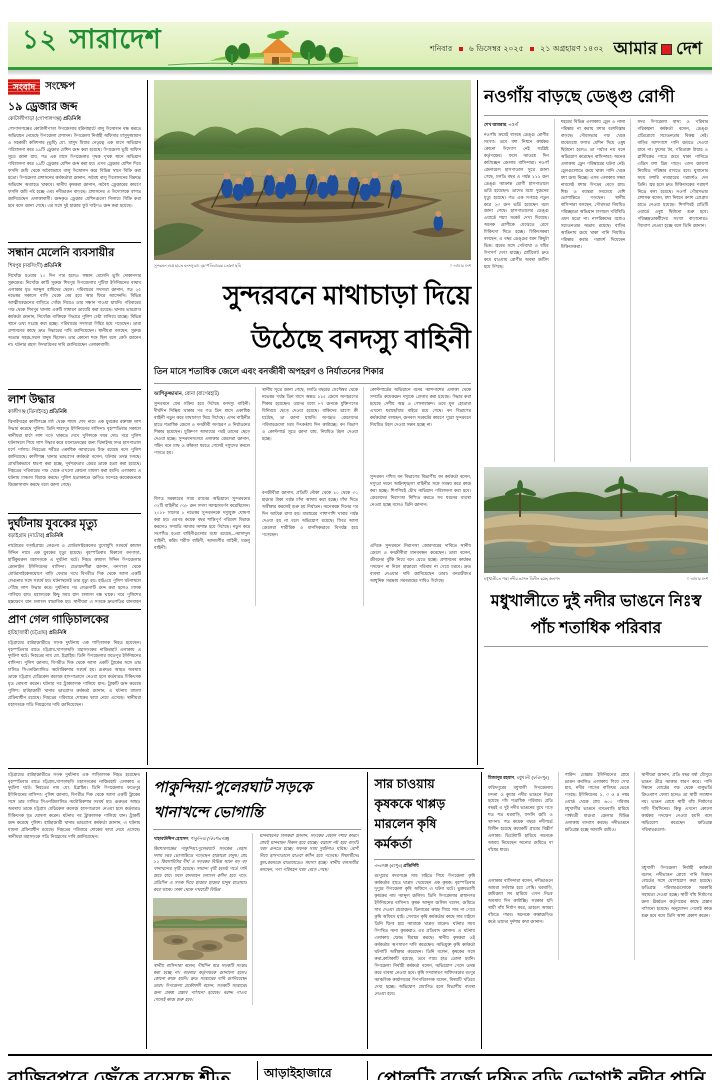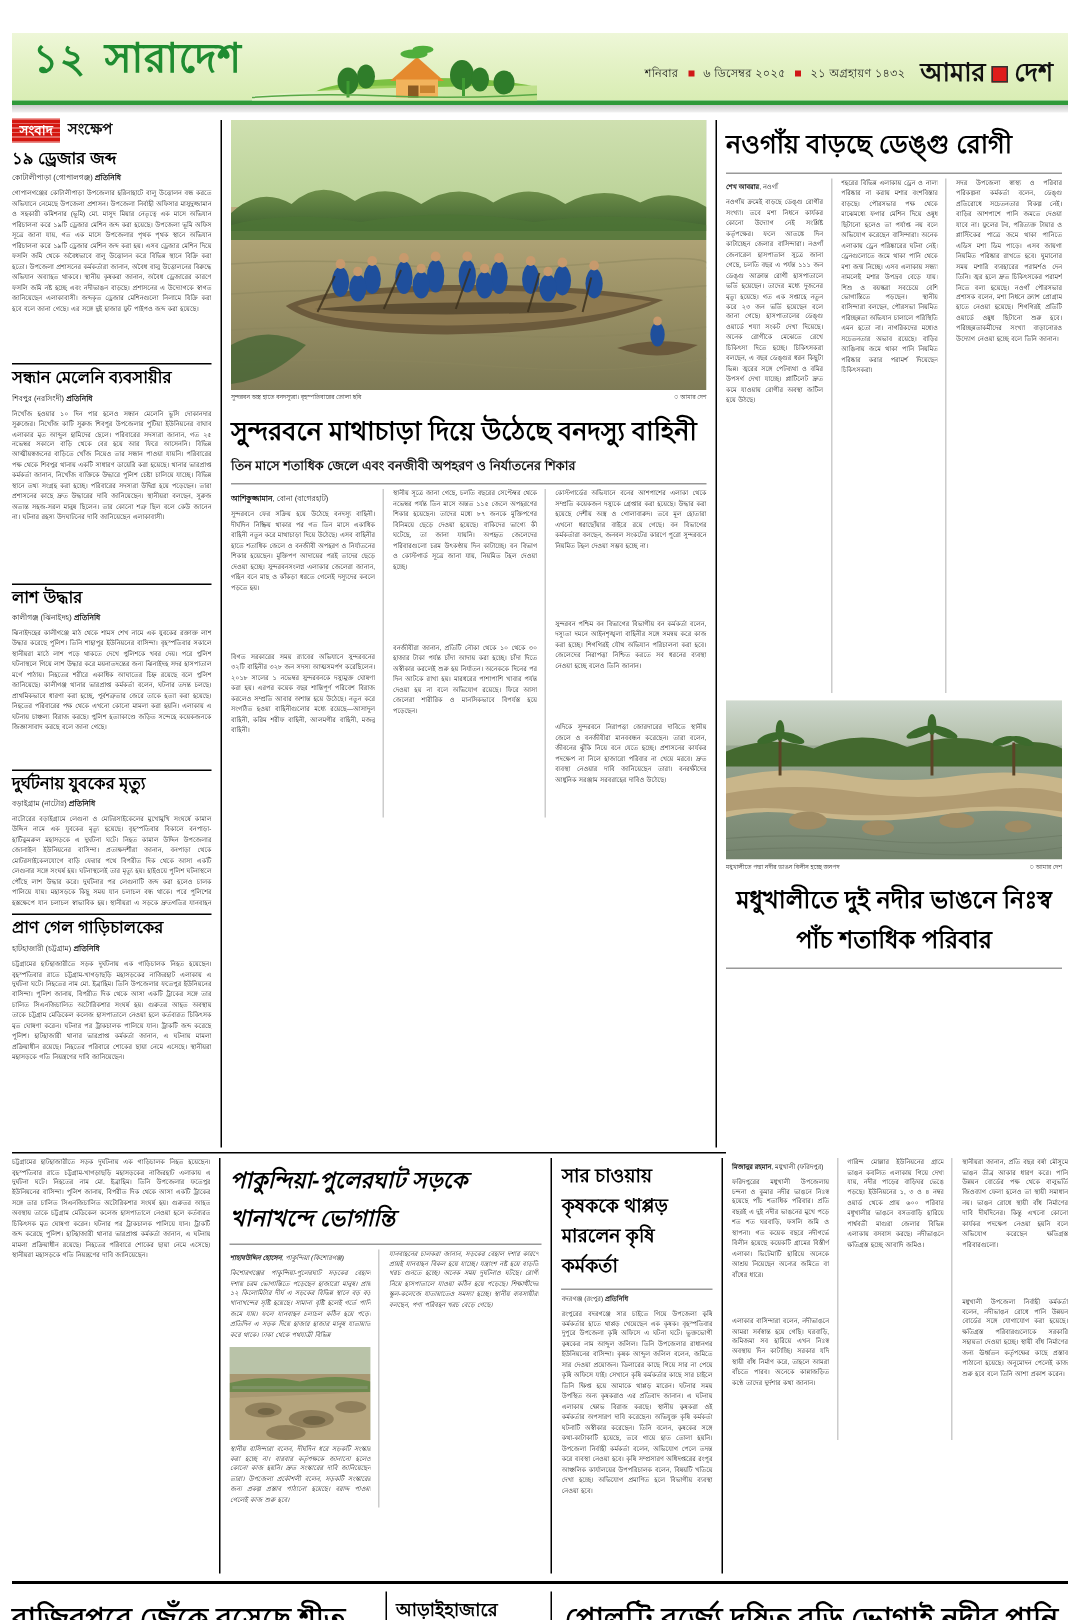--- a/index.html
+++ b/index.html
@@ -339,21 +339,21 @@
             <path d="M0 150 Q26 136 52 150 Q30 172 0 176 Z" fill="#3f6230" opacity=".7"></path>
           </svg>
         </div>
         <div class="caption">
           <span>সুন্দরবন অস্ত্র হাতে বনদস্যুরা। বৃহস্পতিবারের তোলা ছবি</span>
           <span class="credit">
             <span class="c">○</span>&nbsp;<span>আমার দেশ</span>
           </span>
         </div>
 
-        <h1 class="hl hl-lead" style="font-size:17px;text-align:left;">সুন্দরবনে মাথাচাড়া দিয়ে উঠেছে বনদস্যু বাহিনী</h1>
+        <h1 class="hl hl-lead" style="font-size:26px;text-align:right;">সুন্দরবনে মাথাচাড়া দিয়ে উঠেছে বনদস্যু বাহিনী</h1>
         <div class="sub-lead">তিন মাসে শতাধিক জেলে এবং বনজীবী অপহরণ ও নির্যাতনের শিকার</div>
         <div class="sep-thin"></div>
 
         <div style="display:flex;gap:6px;">
           <div style="width:105px;border-right:1px solid #ccc;padding-right:5px;">
             <div class="byline">
               <span>আশিকুজ্জামান</span><span class="loc">, </span><span class="loc">বোনা (বাগেরহাট)</span>
             </div>
             <div class="body-text" style="height:92px;">সুন্দরবনে ফের সক্রিয় হয়ে উঠেছে বনদস্যু বাহিনী। দীর্ঘদিন নিষ্ক্রিয় থাকার পর গত তিন মাসে একাধিক বাহিনী নতুন করে মাথাচাড়া দিয়ে উঠেছে। এসব বাহিনীর হাতে শতাধিক জেলে ও বনজীবী অপহরণ ও নির্যাতনের শিকার হয়েছেন। মুক্তিপণ আদায়ের পরই তাদের ছেড়ে দেওয়া হচ্ছে। সুন্দরবনসংলগ্ন এলাকার জেলেরা জানান, গহিন বনে মাছ ও কাঁকড়া ধরতে গেলেই দস্যুদের কবলে পড়তে হয়।</div>
             <div class="body-text" style="height:110px;margin-top:3px;">বিগত সরকারের সময় র‍্যাবের অভিযানে সুন্দরবনের ৩২টি বাহিনীর ৩২৮ জন সদস্য আত্মসমর্পণ করেছিলেন। ২০১৮ সালের ১ নভেম্বর সুন্দরবনকে দস্যুমুক্ত ঘোষণা করা হয়। এরপর কয়েক বছর শান্তিপূর্ণ পরিবেশ বিরাজ করলেও সম্প্রতি আবার অশান্ত হয়ে উঠেছে। নতুন করে সংগঠিত হওয়া বাহিনীগুলোর মধ্যে রয়েছে—আসাদুল বাহিনী, করিম শরীফ বাহিনী, আলমগীর বাহিনী, মজনু বাহিনী।</div>

